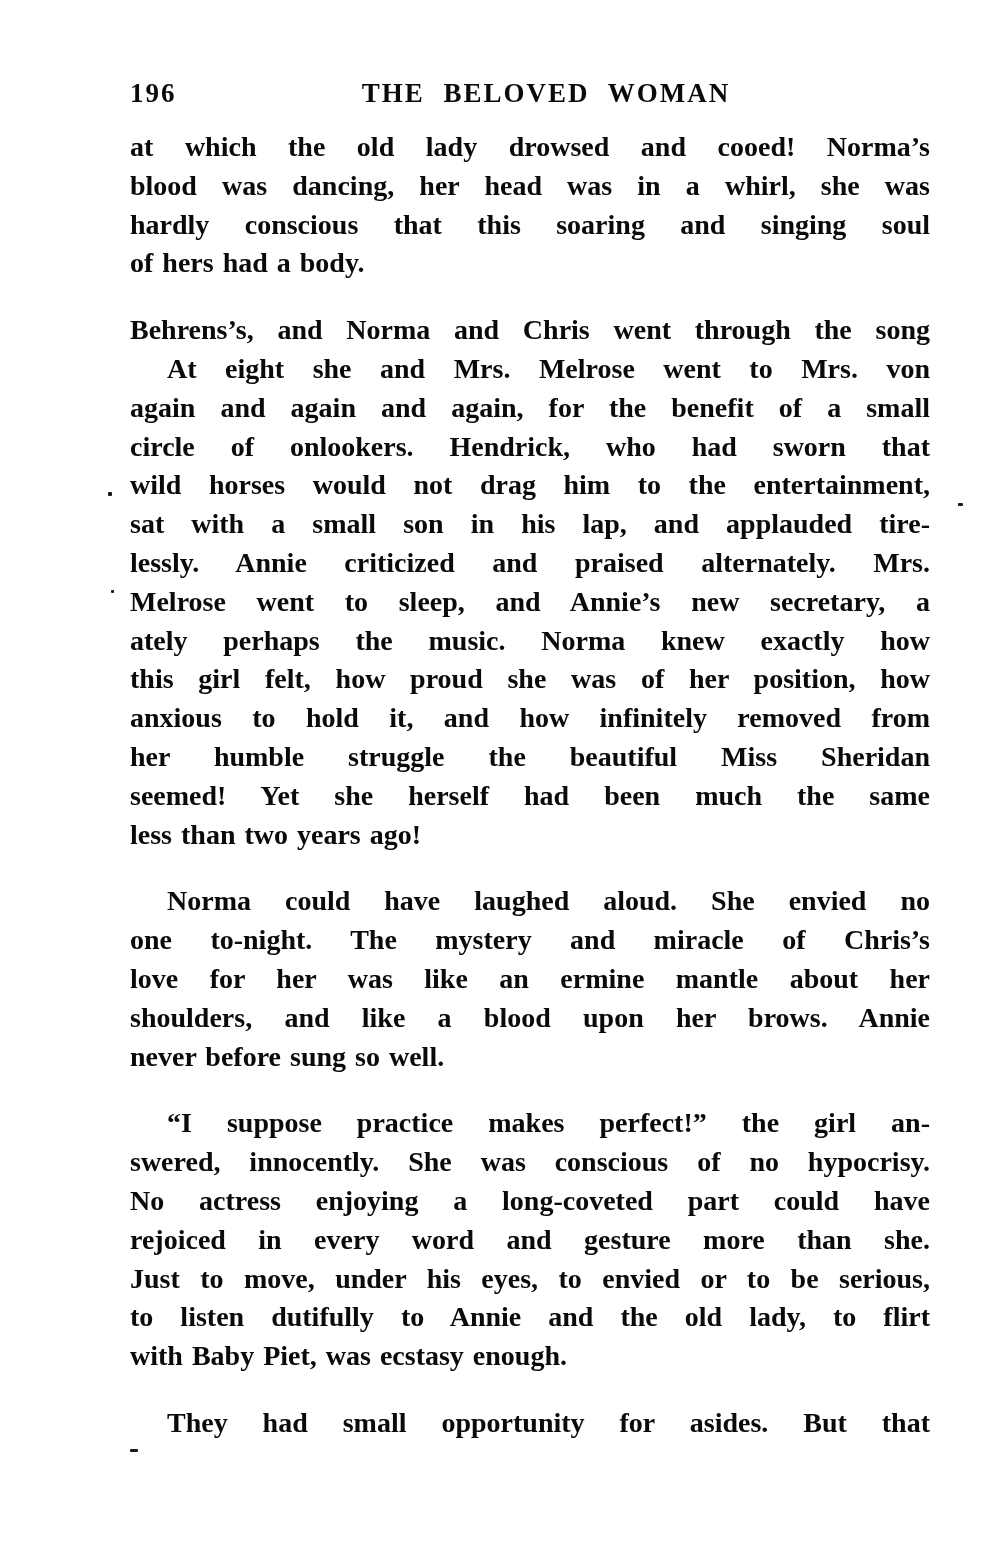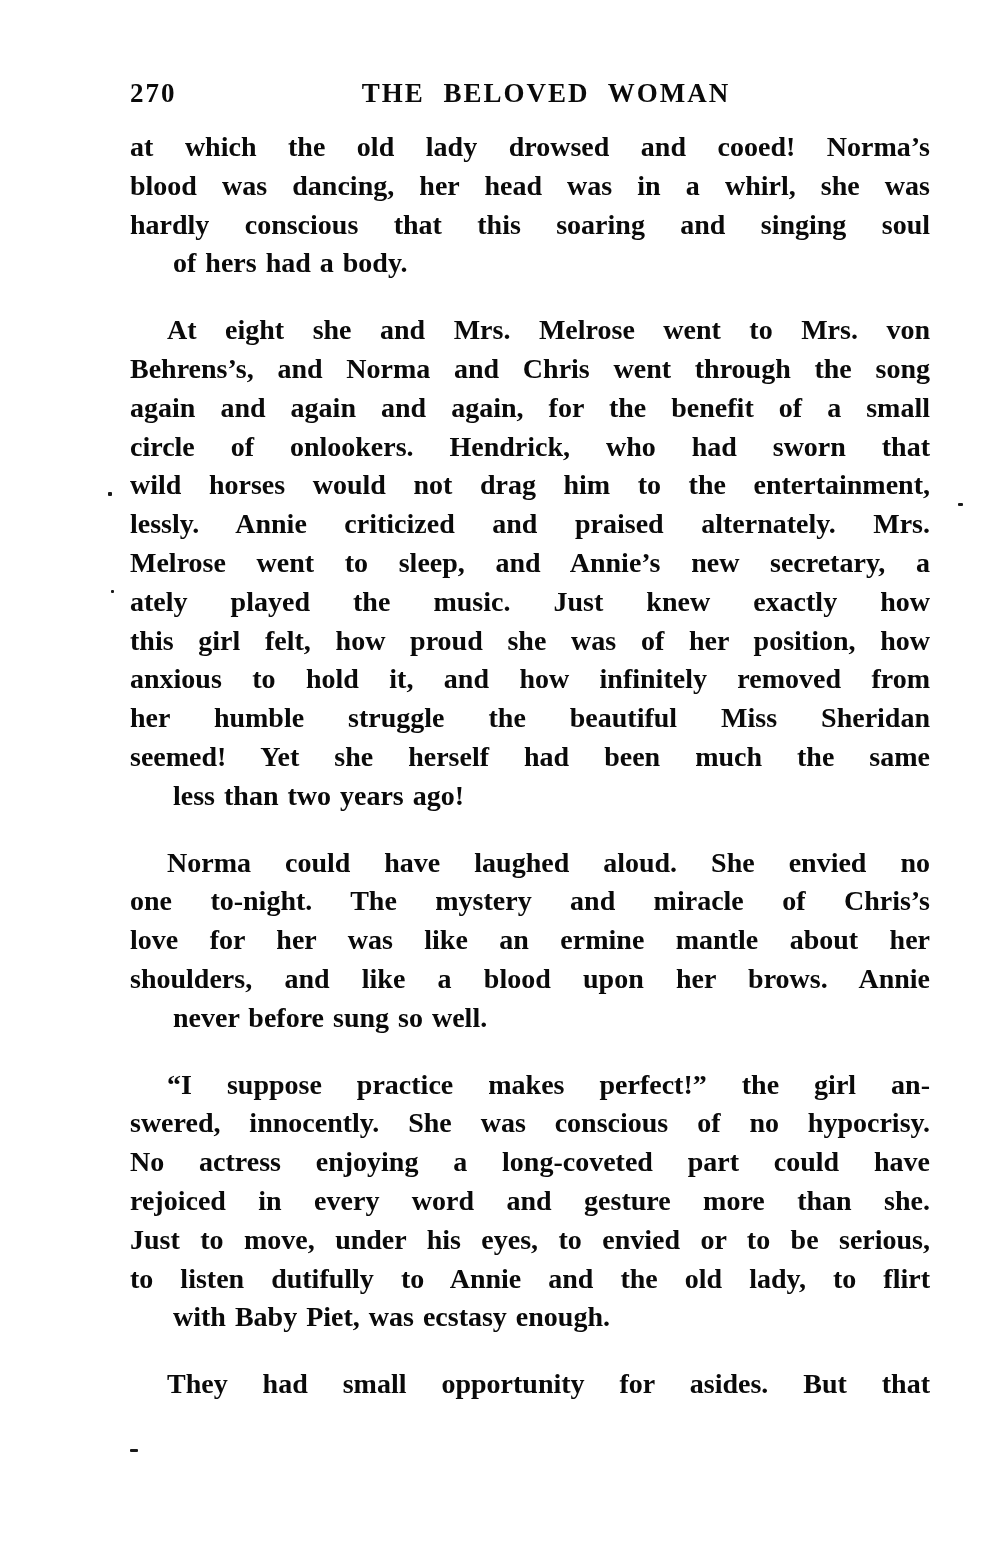--- a/index.html
+++ b/index.html
@@ -55,65 +55,65 @@
     margin: 0;
     padding: 0;
   }
   .line {
     text-align: justify;
     text-align-last: justify;
   }
   .line.end {
     text-align: left;
     text-align-last: left;
-    margin-left: 43px;
   }
   .line.indent {
     text-indent: 37px;
   }
   .speck {
     position: absolute;
     background: #1a1a1a;
     border-radius: 1px;
   }
   .speck.dot1   { left: 108px;  top: 492px;  width: 4px; height: 4px; }
   .speck.dot2   { left: 111px;  top: 590px;  width: 3px; height: 3px; }
   .speck.right1 { left: 958px;  top: 503px;  width: 5px; height: 3px; }
   .speck.dash1  { left: 130px;  top: 1449px; width: 8px; height: 3px; }
 </style>
 </head>
 <body>
 
 <div class="page">
 
   <div class="header">
-    <span class="pageno">270</span>
+    <span class="pageno">196</span>
     <div class="running-title">THE BELOVED WOMAN</div>
   </div>
 
   <div class="body-text">
 
     <p class="para">
       </p>
       <div class="line">at which the old lady drowsed and cooed! Norma’s</div>
       <div class="line">blood was dancing, her head was in a whirl, she was</div>
       <div class="line">hardly conscious that this soaring and singing soul</div>
       <div class="line end">of hers had a body.</div>
     <p></p>
 
     <p class="para">
       </p>
+      <div class="line">Behrens’s, and Norma and Chris went through the song</div>
       <div class="line indent">At eight she and Mrs. Melrose went to Mrs. von</div>
-      <div class="line">Behrens’s, and Norma and Chris went through the song</div>
       <div class="line">again and again and again, for the benefit of a small</div>
       <div class="line">circle of onlookers. Hendrick, who had sworn that</div>
       <div class="line">wild horses would not drag him to the entertainment,</div>
+      <div class="line">sat with a small son in his lap, and applauded tire-</div>
       <div class="line">lessly. Annie criticized and praised alternately. Mrs.</div>
       <div class="line">Melrose went to sleep, and Annie’s new secretary, a</div>
-      <div class="line">ately played the music. Just knew exactly how</div>
+      <div class="line">ately perhaps the music. Norma knew exactly how</div>
       <div class="line">this girl felt, how proud she was of her position, how</div>
       <div class="line">anxious to hold it, and how infinitely removed from</div>
       <div class="line">her humble struggle the beautiful Miss Sheridan</div>
       <div class="line">seemed! Yet she herself had been much the same</div>
       <div class="line end">less than two years ago!</div>
     <p></p>
 
     <p class="para">
       </p>
       <div class="line indent">Norma could have laughed aloud. She envied no</div>

